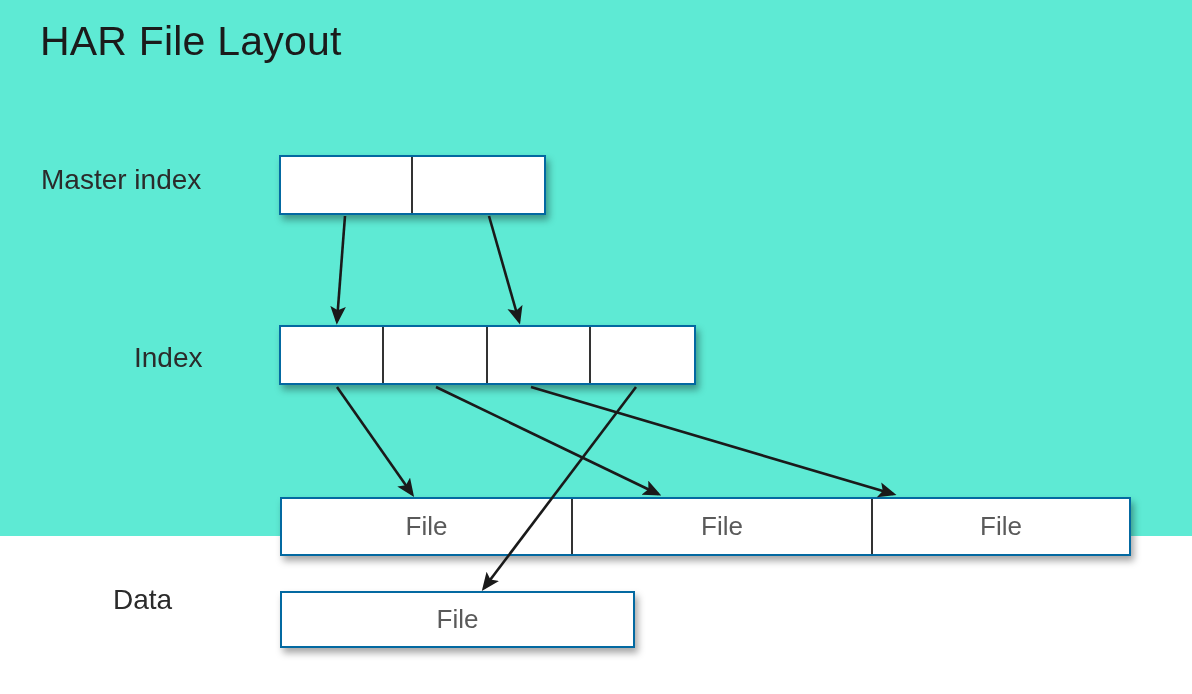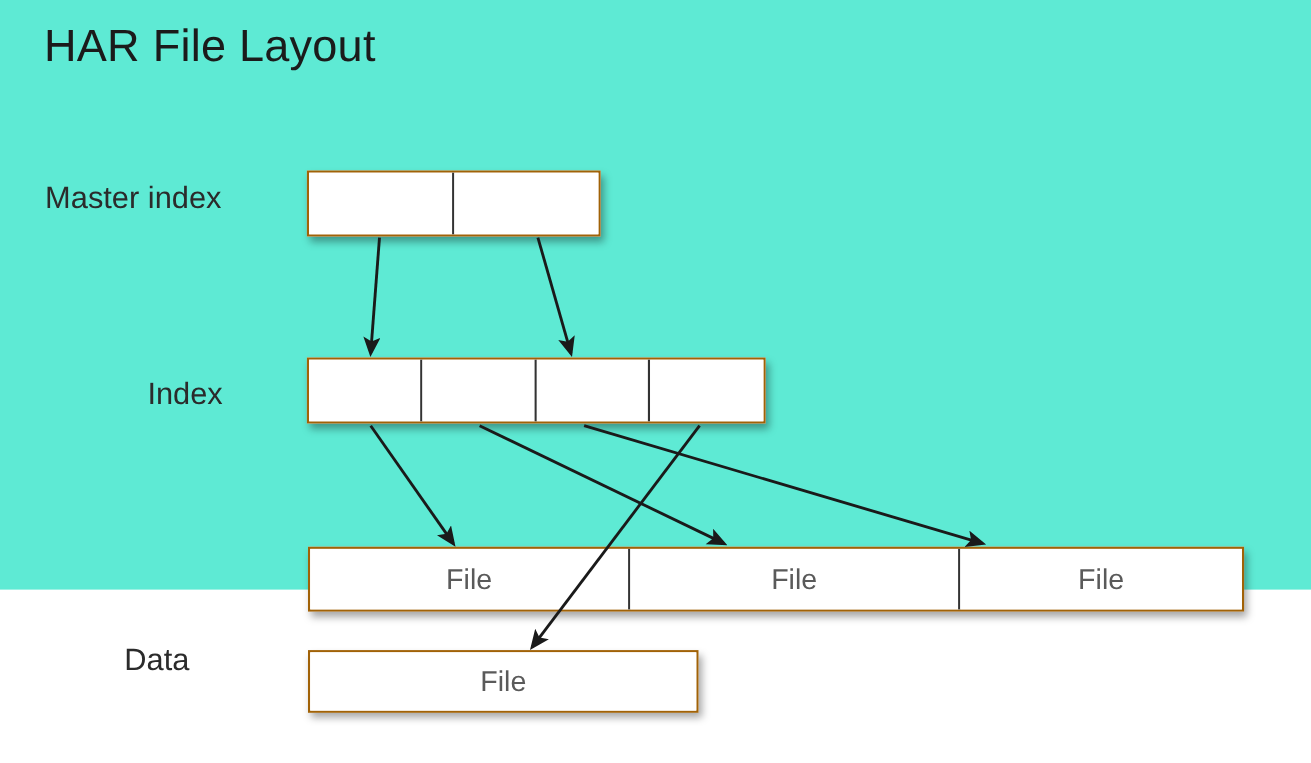--- a/index.html
+++ b/index.html
@@ -44,21 +44,21 @@
   .row-label.master  { left: 41px;  top: 164px; }
   .row-label.index   { left: 106px; top: 342px; margin-left: 28px; }
   .row-label.data    { left: 113px; top: 584px; }
 
   
   .boxrow {
     position: absolute;
     display: flex;
     box-sizing: border-box;
     background: #ffffff;
-    border: 2px solid #a16207;
+    border: 2px solid #0369a1;
     box-shadow: 3px 5px 7px rgba(0,0,0,0.35);
   }
   .cell {
     box-sizing: border-box;
     display: flex;
     align-items: center;
     justify-content: center;
     background: #ffffff;
     border-right: 2px solid #333333;
     font-size: 26px;

